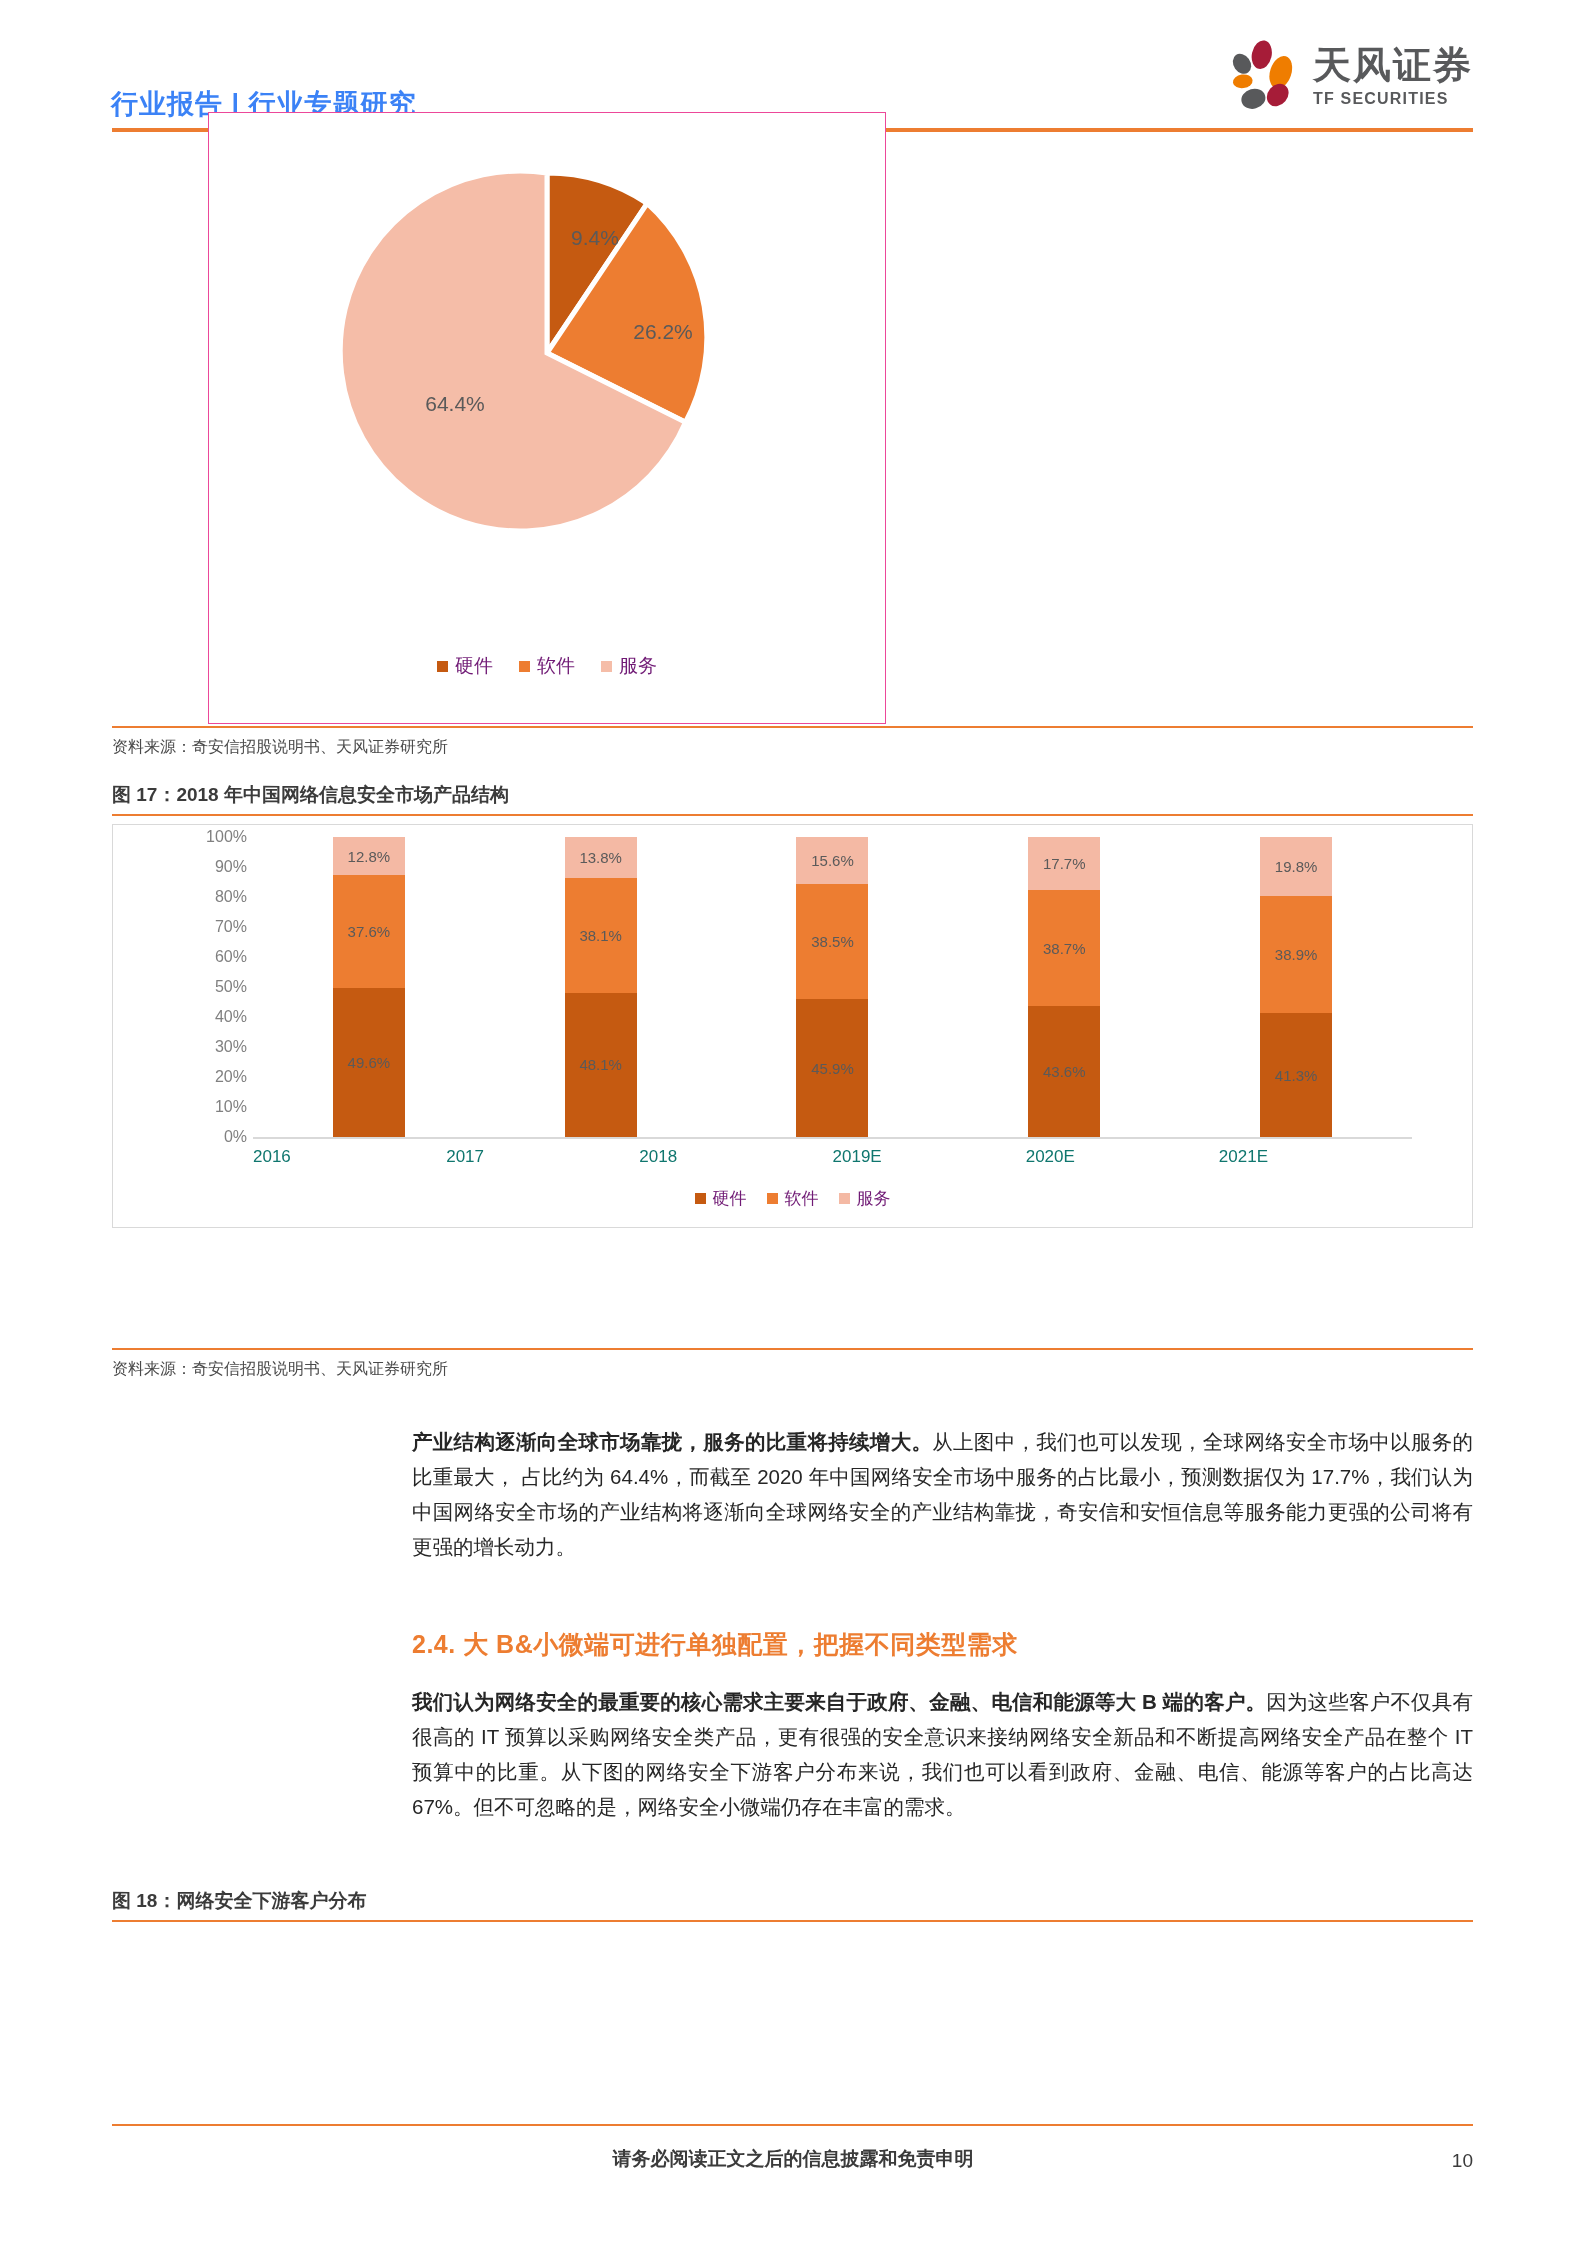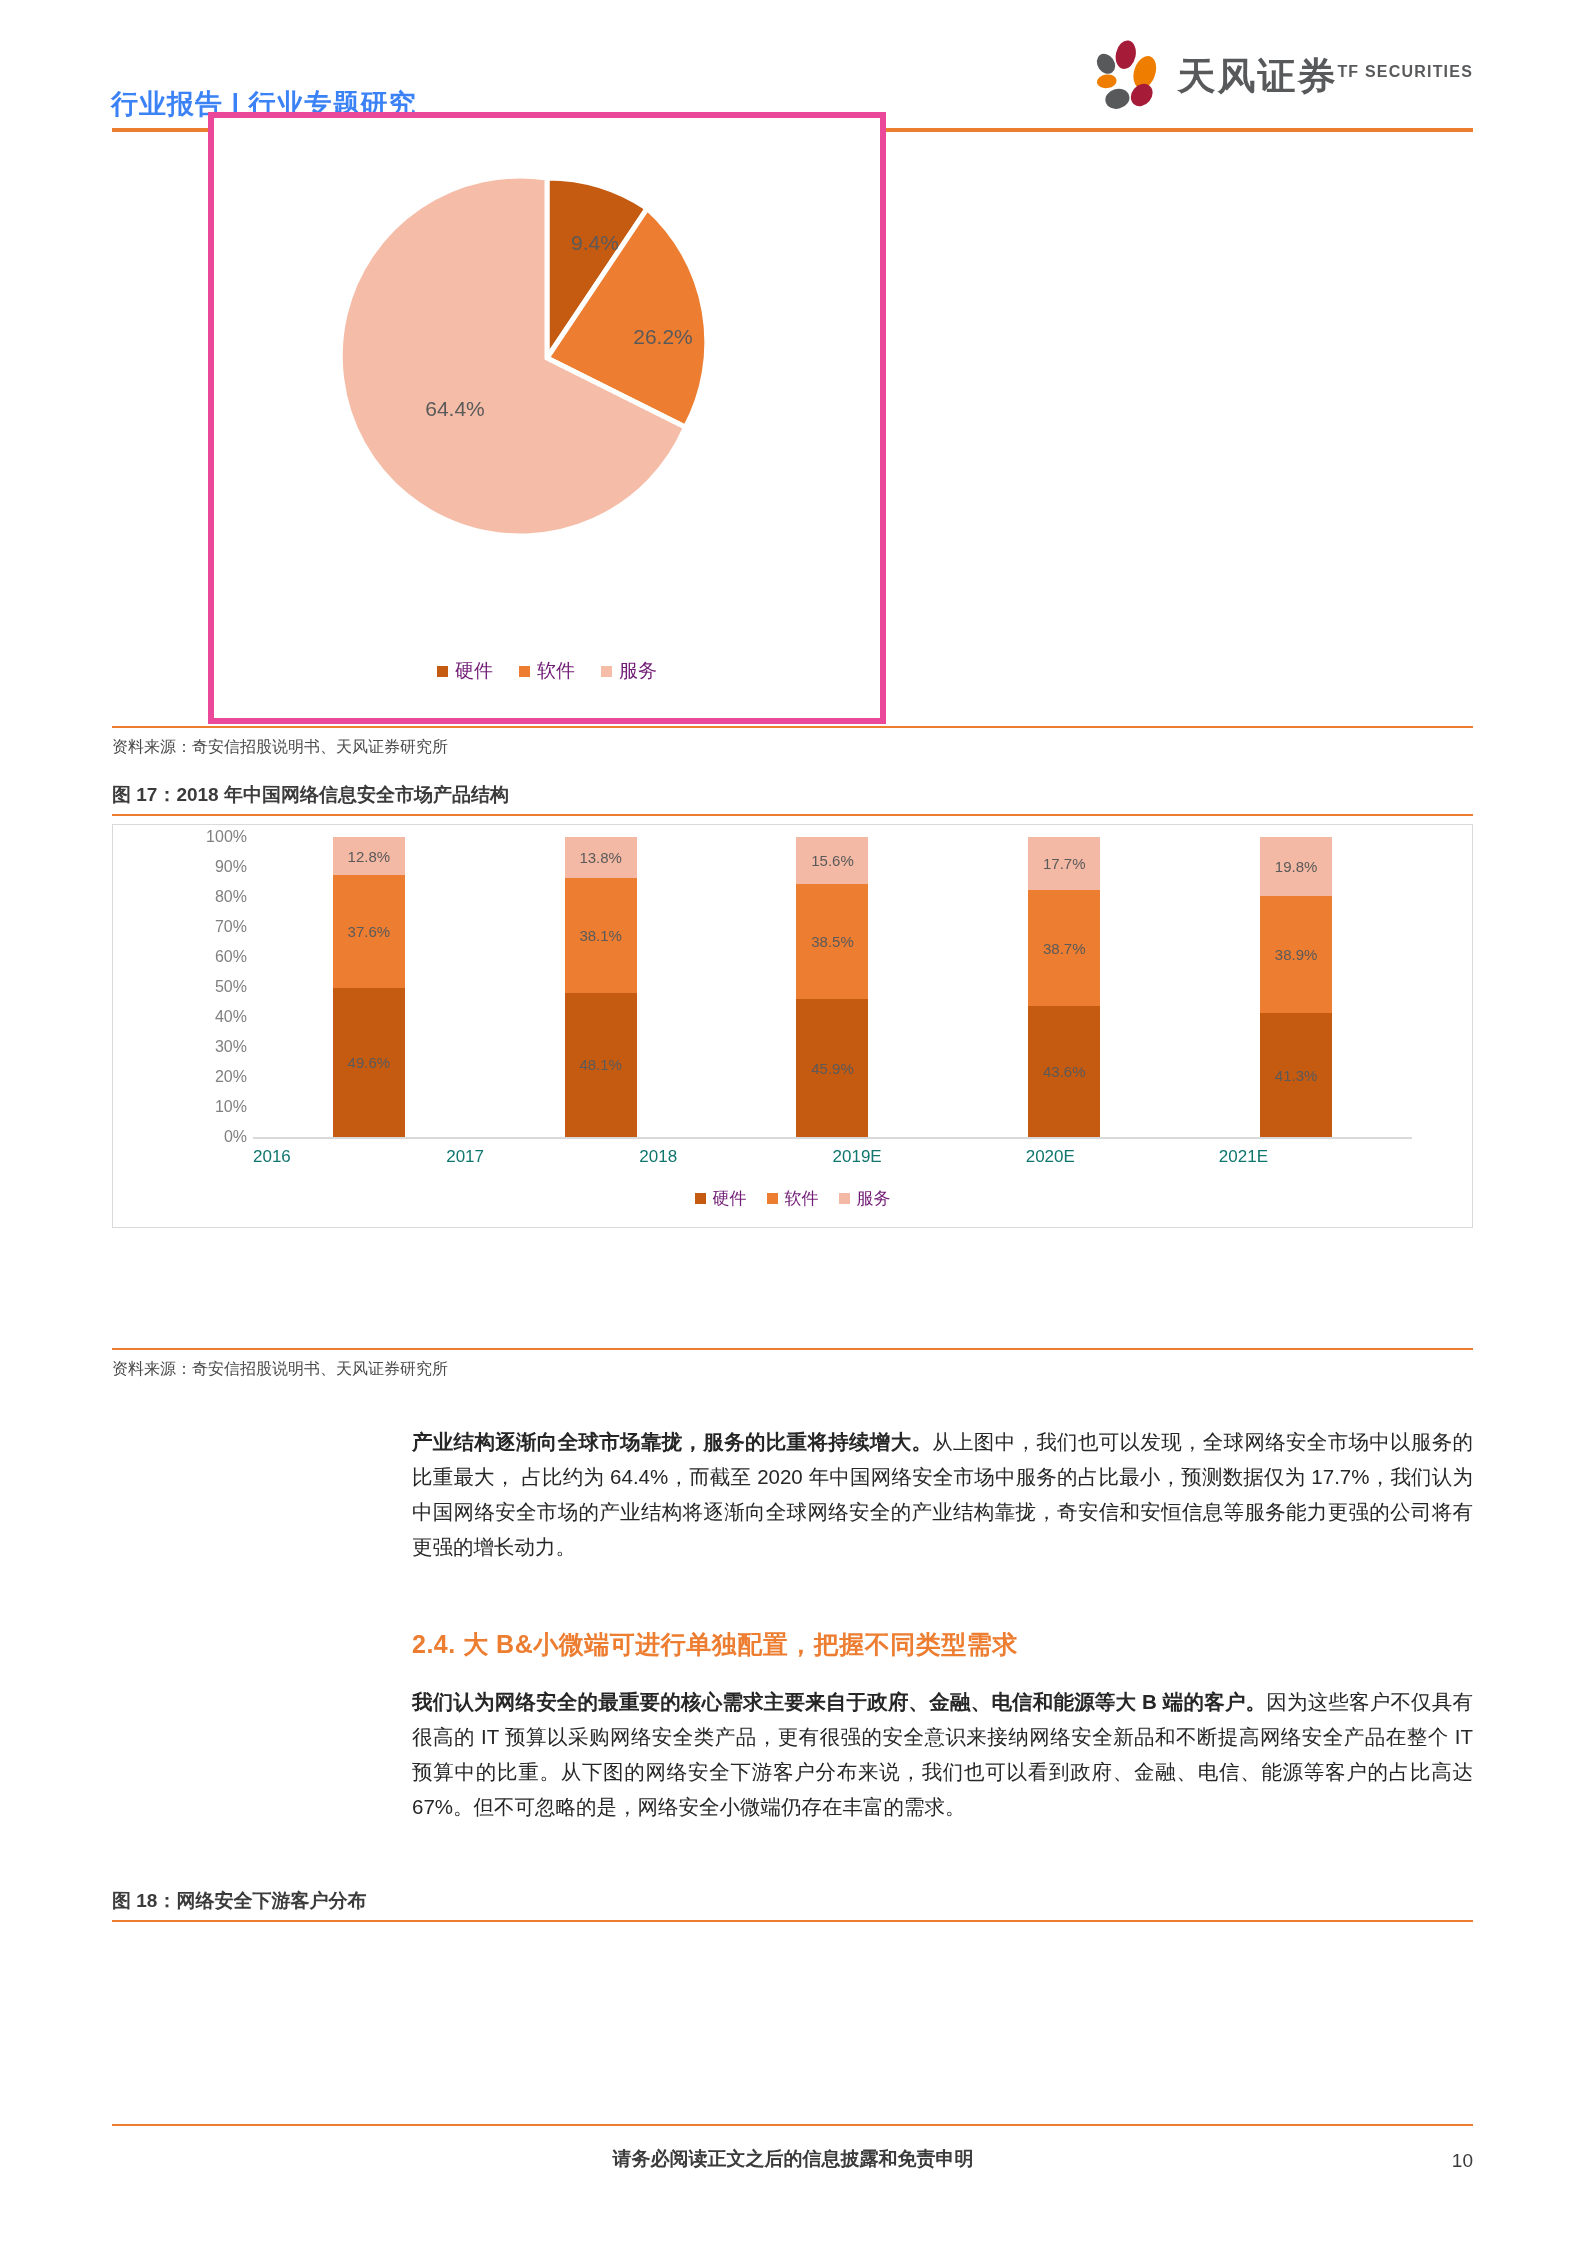--- a/index.html
+++ b/index.html
@@ -54,21 +54,21 @@
     align-items: center;
     gap: 14px;
   }
   .logo-mark {
     width: 76px;
     height: 76px;
     flex: none;
   }
   .logo-text {
     display: flex;
-    flex-direction: row;
+    flex-direction: column;
     justify-content: center;
     line-height: 1;
   }
   .logo-cn {
     font-size: 38px;
     font-weight: bold;
     color: #58595b;
     letter-spacing: 2px;
     white-space: nowrap;
   }
@@ -108,21 +108,21 @@
     background: #ed7d31;
   }
 
   
   .pie-frame {
     position: absolute;
     left: 208px;
     top: 112px;
     width: 678px;
     height: 612px;
-    border: 6px solid #ec4899;
+    border: 1px solid #ec4899;
     background: #fff;
     box-sizing: border-box;
   }
   .pie-wrap {
     position: absolute;
     left: 0; right: 0; top: 0;
     height: 530px;
   }
   .pie-svg {
     position: absolute;

